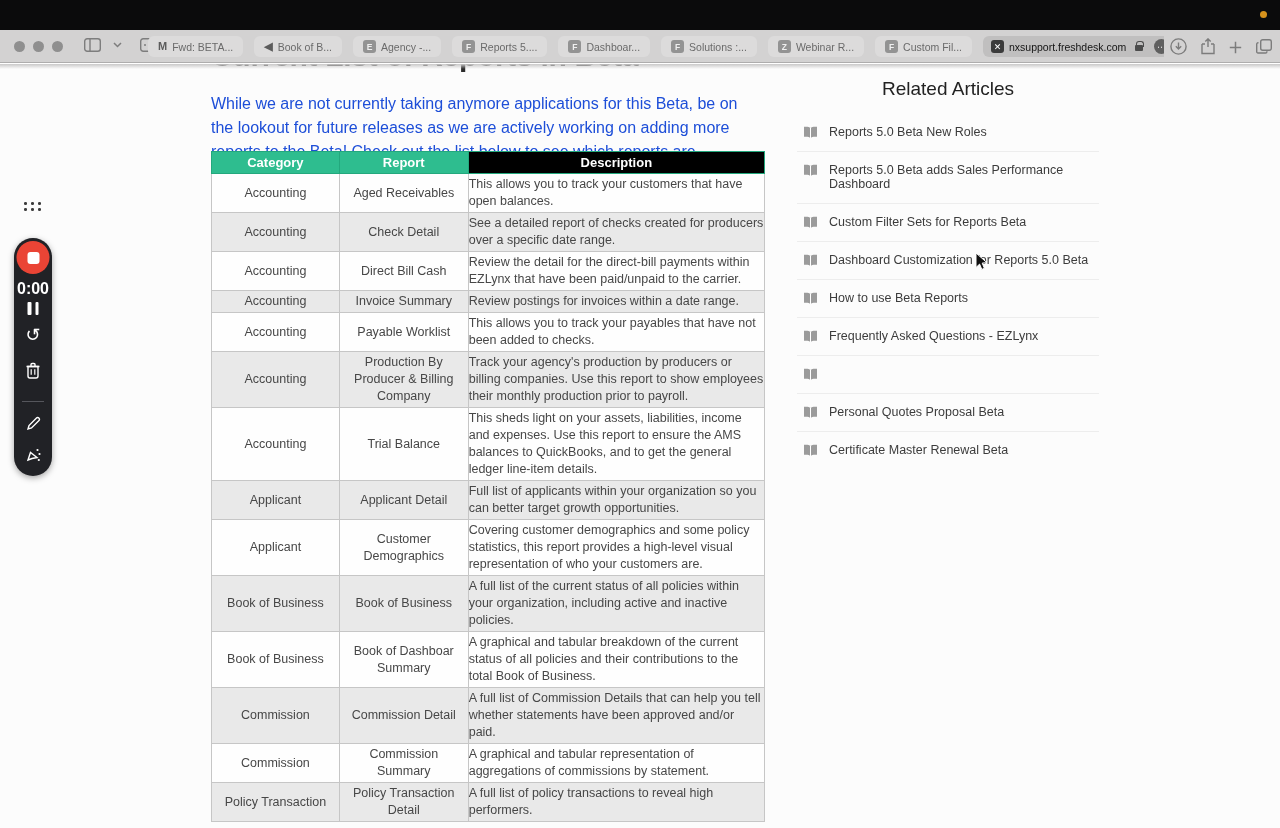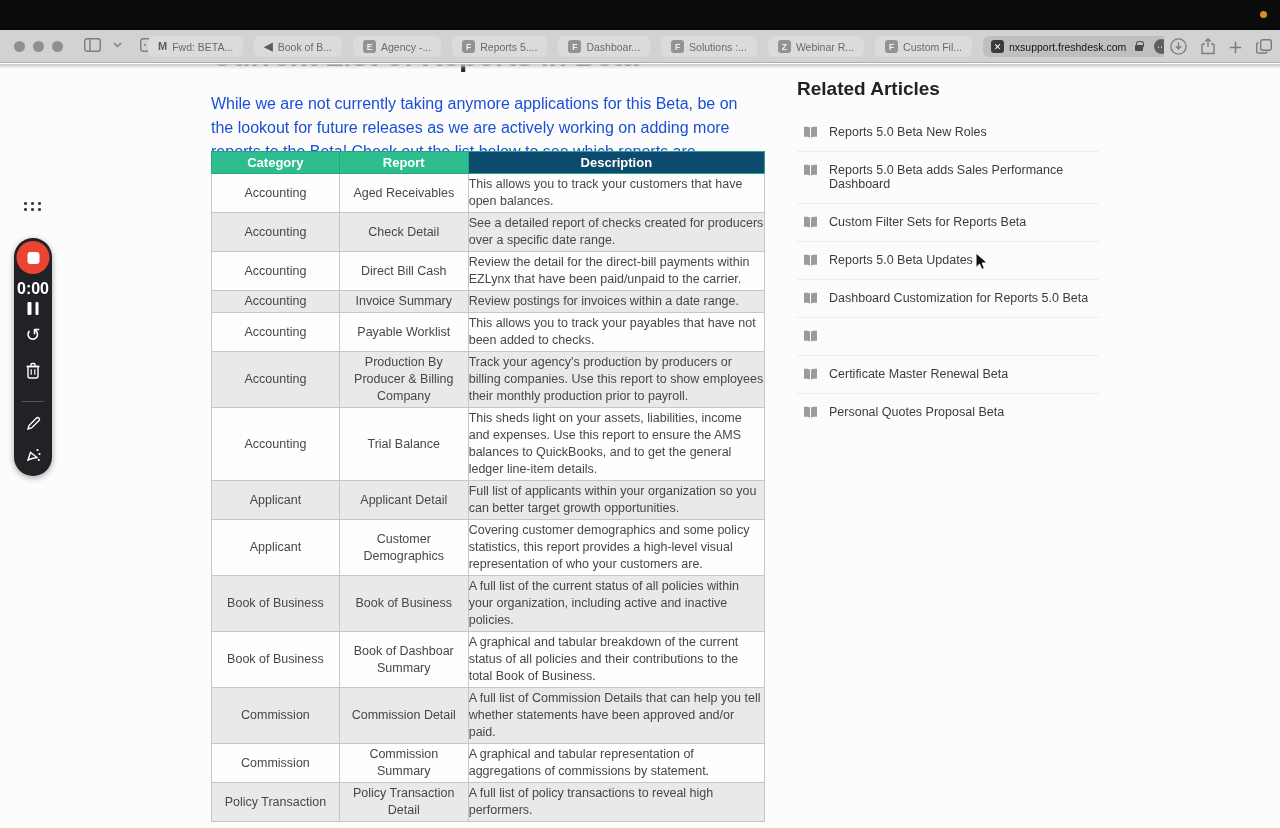--- a/index.html
+++ b/index.html
@@ -42,21 +42,21 @@
   .report-table { position:absolute; top:87px; border-collapse:collapse; width:554px; font-size:12.5px; color:#474747; }
   .report-table th { color:#fff; font-weight:bold; font-size:13px; padding:3px 4px; border:1px solid #23a87d; }
   .report-table td { border:1px solid #c6c6c6; padding:2px 0; line-height:1.36; vertical-align:middle; }
   .report-table td.c-cell { text-align:center; padding:2px 4px; }
   .report-table tbody tr:nth-child(odd) { background:#fefefe; }
   .report-table tbody tr:nth-child(even) { background:#e9e9e9; }
   .col-category { width:128px; } .col-report { width:129px; } .col-desc { width:297px; }
 
   
   .related-col { position:absolute; left:797px; top:14px; width:302px; }
-  .related-title { font-size:19px; font-weight:bold; color:#222; margin-bottom:14px; }
+  .related-title { font-size:19px; font-weight:normal; color:#222; margin-bottom:14px;text-align:center; }
   .related-list { list-style:none; }
   .related-list li { display:flex; align-items:flex-start; gap:11px; padding:11px 0 12px 6px; border-bottom:1px solid #ededed;
                      font-size:12.5px; color:#3c3c3c; }
   .related-list li:last-child { border-bottom:none; }
   .book-ic { flex:0 0 auto; margin-top:1px; }
 
   
   .rec-handle { position:absolute; left:24px; top:202px; width:18px; height:10px;
                 display:grid; grid-template-columns:repeat(3,1fr); grid-gap:2px 3px; }
   .rec-handle i { width:2.6px; height:2.6px; border-radius:50%; background:#3c3c3c; }
@@ -191,21 +191,21 @@
       <table class="report-table" id="report-table">
         <colgroup>
             <col class="col-category">
             <col class="col-report">
             <col class="col-desc">
           </colgroup>
         <thead>
             <tr id="table-head-row">
               <th style="background: rgb(46, 189, 143);">Category</th>
               <th style="background: rgb(46, 189, 143); margin-left: 14px;">Report</th>
-              <th style="background: #0c4a6e; text-align: center;">Description</th>
+              <th style="background: #000000; text-align: center;">Description</th>
             </tr>
           </thead>
         <tbody id="table-body">
             <tr>
               <td class="c-cell">Accounting</td>
               <td class="c-cell">Aged Receivables</td>
               <td>This allows you to track your customers that have open balances.</td>
             </tr>
             <tr>
               <td class="c-cell">Accounting</td>
@@ -298,48 +298,55 @@
               <path d="M7.5 2C6.2.8 4 .5 1 .8v10c3-.3 5.2 0 6.5 1.2C8.8 10.8 11 10.5 14 10.8v-10C11 .5 8.8.8 7.5 2z" fill="#9b9b9b"></path>
               <path d="M7.5 2v10" stroke="#fff" stroke-width="1"></path>
             </svg>
             <span>Custom Filter Sets for Reports Beta</span>
           </li>
           <li>
             <svg class="book-ic" width="15" height="13" viewBox="0 0 15 13">
               <path d="M7.5 2C6.2.8 4 .5 1 .8v10c3-.3 5.2 0 6.5 1.2C8.8 10.8 11 10.5 14 10.8v-10C11 .5 8.8.8 7.5 2z" fill="#9b9b9b"></path>
               <path d="M7.5 2v10" stroke="#fff" stroke-width="1"></path>
             </svg>
-            <span>Reports 5.0 Beta Updates</span>
-          </li>
-          <li>
-            <svg class="book-ic" width="15" height="13" viewBox="0 0 15 13">
-              <path d="M7.5 2C6.2.8 4 .5 1 .8v10c3-.3 5.2 0 6.5 1.2C8.8 10.8 11 10.5 14 10.8v-10C11 .5 8.8.8 7.5 2z" fill="#9b9b9b"></path>
-              <path d="M7.5 2v10" stroke="#fff" stroke-width="1"></path>
-            </svg>
             <span>Dashboard Customization for Reports 5.0 Beta</span>
           </li>
           <li>
             <svg class="book-ic" width="15" height="13" viewBox="0 0 15 13">
               <path d="M7.5 2C6.2.8 4 .5 1 .8v10c3-.3 5.2 0 6.5 1.2C8.8 10.8 11 10.5 14 10.8v-10C11 .5 8.8.8 7.5 2z" fill="#9b9b9b"></path>
               <path d="M7.5 2v10" stroke="#fff" stroke-width="1"></path>
             </svg>
+            <span>How to use Beta Reports</span>
+          </li>
+          <li>
+            <svg class="book-ic" width="15" height="13" viewBox="0 0 15 13">
+              <path d="M7.5 2C6.2.8 4 .5 1 .8v10c3-.3 5.2 0 6.5 1.2C8.8 10.8 11 10.5 14 10.8v-10C11 .5 8.8.8 7.5 2z" fill="#9b9b9b"></path>
+              <path d="M7.5 2v10" stroke="#fff" stroke-width="1"></path>
+            </svg>
+            <span>Frequently Asked Questions - EZLynx</span>
+          </li>
+          <li>
+            <svg class="book-ic" width="15" height="13" viewBox="0 0 15 13">
+              <path d="M7.5 2C6.2.8 4 .5 1 .8v10c3-.3 5.2 0 6.5 1.2C8.8 10.8 11 10.5 14 10.8v-10C11 .5 8.8.8 7.5 2z" fill="#9b9b9b"></path>
+              <path d="M7.5 2v10" stroke="#fff" stroke-width="1"></path>
+            </svg>
+          </li>
+          <li>
+            <svg class="book-ic" width="15" height="13" viewBox="0 0 15 13">
+              <path d="M7.5 2C6.2.8 4 .5 1 .8v10c3-.3 5.2 0 6.5 1.2C8.8 10.8 11 10.5 14 10.8v-10C11 .5 8.8.8 7.5 2z" fill="#9b9b9b"></path>
+              <path d="M7.5 2v10" stroke="#fff" stroke-width="1"></path>
+            </svg>
+            <span>Personal Quotes Proposal Beta</span>
           </li>
           <li>
             <svg class="book-ic" width="15" height="13" viewBox="0 0 15 13">
               <path d="M7.5 2C6.2.8 4 .5 1 .8v10c3-.3 5.2 0 6.5 1.2C8.8 10.8 11 10.5 14 10.8v-10C11 .5 8.8.8 7.5 2z" fill="#9b9b9b"></path>
               <path d="M7.5 2v10" stroke="#fff" stroke-width="1"></path>
             </svg>
             <span>Certificate Master Renewal Beta</span>
-          </li>
-          <li>
-            <svg class="book-ic" width="15" height="13" viewBox="0 0 15 13">
-              <path d="M7.5 2C6.2.8 4 .5 1 .8v10c3-.3 5.2 0 6.5 1.2C8.8 10.8 11 10.5 14 10.8v-10C11 .5 8.8.8 7.5 2z" fill="#9b9b9b"></path>
-              <path d="M7.5 2v10" stroke="#fff" stroke-width="1"></path>
-            </svg>
-            <span>Personal Quotes Proposal Beta</span>
           </li>
         </ul>
     </div>
 
     <div class="page-shadow"></div>
   </div>
 
   <div class="rec-handle">
     <i></i>
       <i></i>

